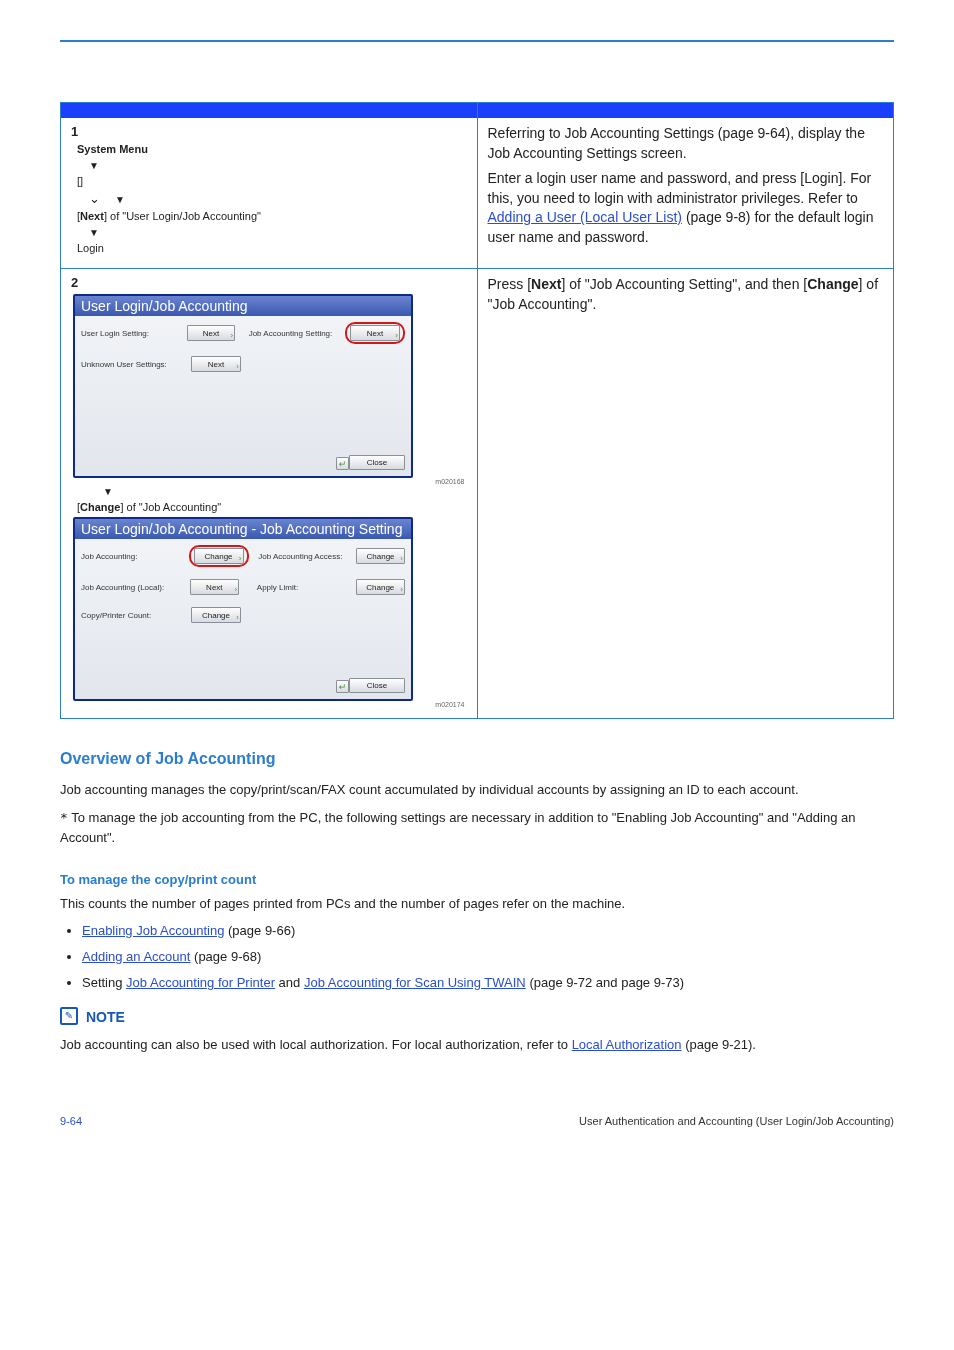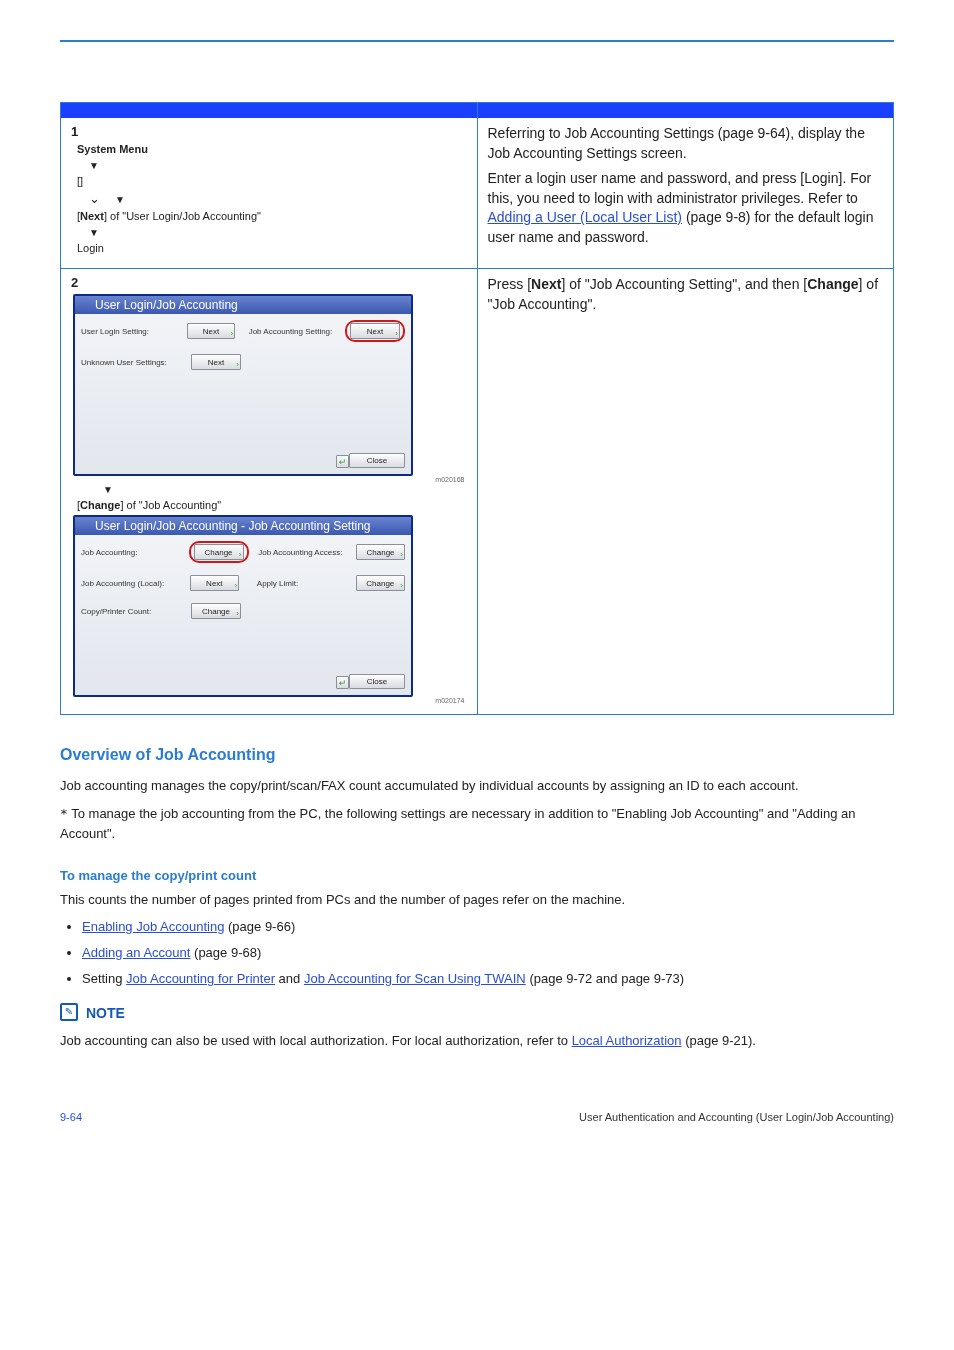--- a/index.html
+++ b/index.html
@@ -61,22 +61,22 @@
     margin: 4px 0 0 2px;
     background: linear-gradient(#f3f5f8, #e2e6ed);
     border: 2px solid #0b2a8a;
     border-radius: 2px;
     position: relative;
     font-size: 8px;
   }
   .ui-titlebar {
     background: linear-gradient(#6a84cf, #3a58b0);
     color: #fff;
-    font-size: 12px;
-    padding: 2px 20px;
+    font-size: 14px;
+    padding: 2px 6px;
   }
   .ui-body {
     padding: 6px 6px 30px 6px;
     min-height: 160px;
   }
   .ui-row { display: flex; align-items: center; margin-bottom: 12px; }
   .ui-label { width: 110px; font-size: 8px; color: #333; }
   .ui-btn {
     width: 50px;
     height: 16px;

